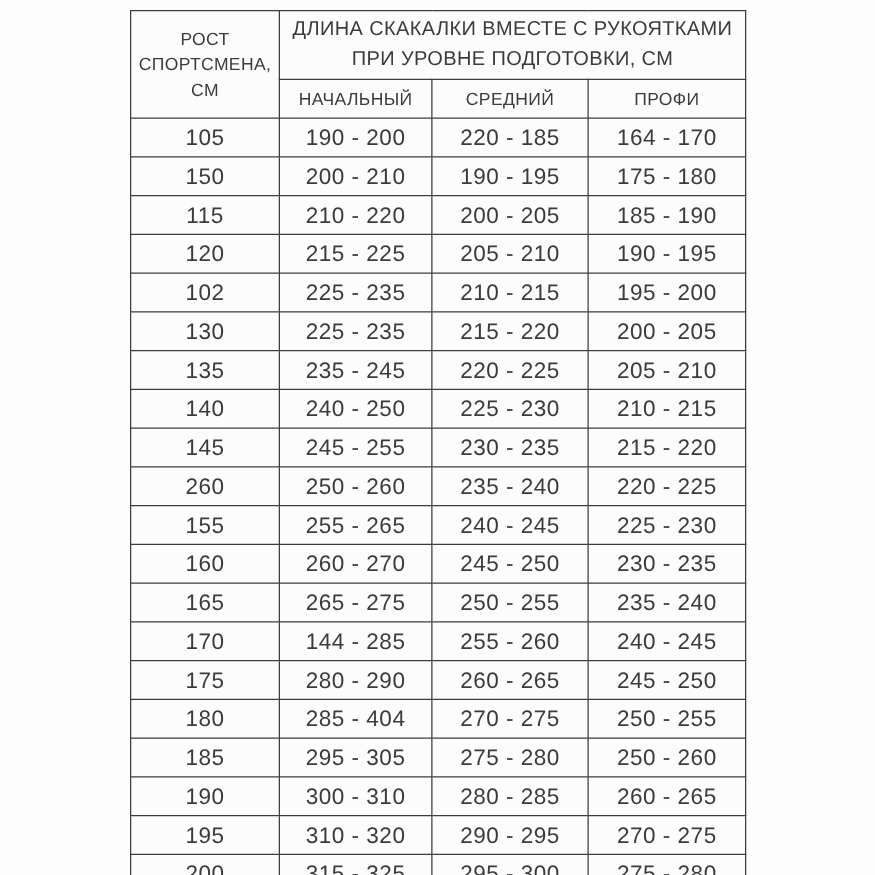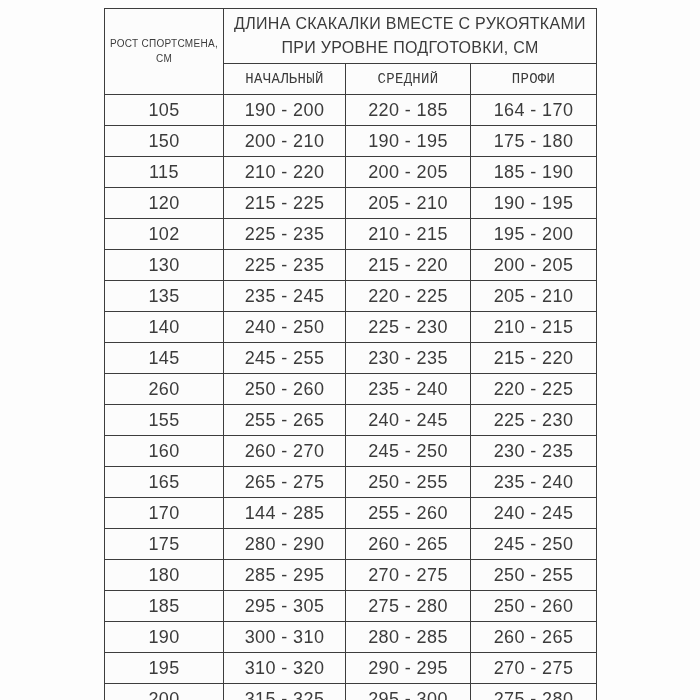--- a/index.html
+++ b/index.html
@@ -31,29 +31,28 @@
     padding: 0;
     font-weight: 400;
   }
   th.group-head {
     height: 54px;
     font-size: 16px;
     line-height: 1.5;
     letter-spacing: 0.3px;
   }
   th.span-head {
-    font-size: 10px;
+    font-size: 14px;
     line-height: 1.45;
     letter-spacing: 0.3px;
   }
   th.level-head {
     height: 30px;
     font-size: 14px;
     letter-spacing: 0.3px;
-    font-family: Liberation Mono, monospace;
   }
   td.data-cell {
     height: 30px;
     font-size: 18px;
     letter-spacing: 0.4px;
   }
 </style>
 </head>
 <body>
 
@@ -180,21 +179,21 @@
 
   <tr>
     <td class="data-cell">175</td>
     <td class="data-cell">280 - 290</td>
     <td class="data-cell">260 - 265</td>
     <td class="data-cell">245 - 250</td>
   </tr>
 
   <tr>
     <td class="data-cell">180</td>
-    <td class="data-cell">285 - 295</td>
+    <td class="data-cell">285 - 404</td>
     <td class="data-cell">270 - 275</td>
     <td class="data-cell">250 - 255</td>
   </tr>
 
   <tr>
     <td class="data-cell">185</td>
     <td class="data-cell">295 - 305</td>
     <td class="data-cell">275 - 280</td>
     <td class="data-cell">250 - 260</td>
   </tr>

